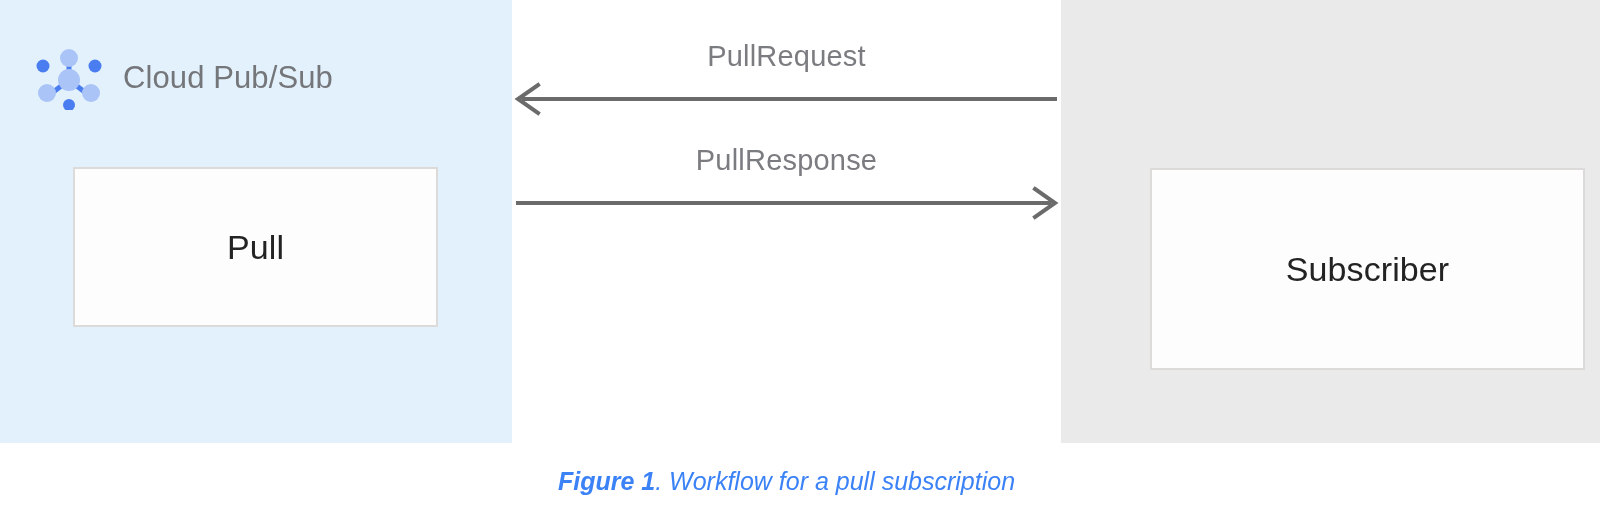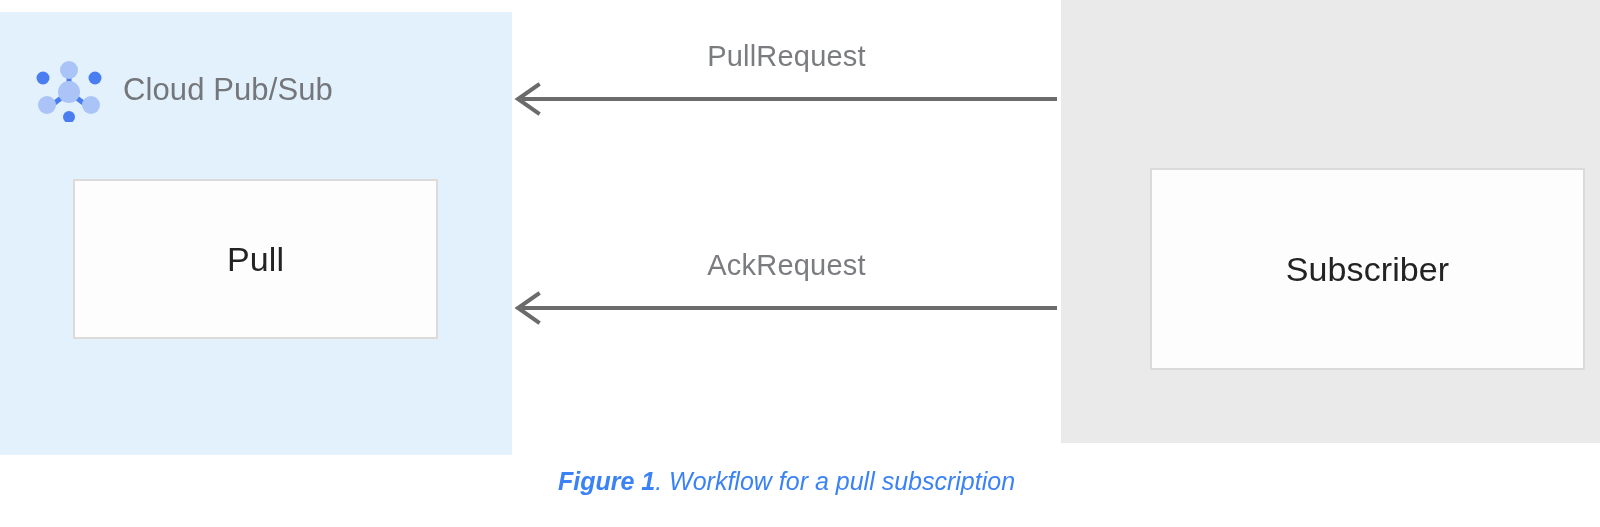--- a/index.html
+++ b/index.html
@@ -23,21 +23,20 @@
   
   .panel {
     position: absolute;
     top: 0;
     height: 443px;
   }
   #pubsub-panel {
     left: 0;
     width: 512px;
     background: #e2f1fc;
-    margin-top: 12px;
   }
   #subscriber-panel {
     left: 1061px;
     width: 539px;
     background: #eaeaea;
   }
 
   
   #pubsub-header {
     position: absolute;
@@ -184,27 +183,27 @@
   </div>
 
   <div class="message-row" id="message-row-0">
     <div class="message-label">PullRequest</div>
     <svg class="message-arrow" viewBox="0 0 549 36">
       <line x1="10" y1="18" x2="545" y2="18" stroke="#6b6b6b" stroke-width="4"></line>
       <polyline points="26,4 6,18 26,32" fill="none" stroke="#6b6b6b" stroke-width="4" stroke-linecap="square" stroke-linejoin="miter"></polyline>
     </svg>
   </div>
 
-
-  <div class="message-row" id="message-row-2">
-    <div class="message-label">AckRequest</div>
+  <div class="message-row" id="message-row-1">
+    <div class="message-label">PullResponse</div>
     <svg class="message-arrow" viewBox="0 0 549 36">
-      <line x1="10" y1="18" x2="545" y2="18" stroke="#6b6b6b" stroke-width="4"></line>
-      <polyline points="26,4 6,18 26,32" fill="none" stroke="#6b6b6b" stroke-width="4" stroke-linecap="square" stroke-linejoin="miter"></polyline>
+      <line x1="4" y1="18" x2="539" y2="18" stroke="#6b6b6b" stroke-width="4"></line>
+      <polyline points="523,4 543,18 523,32" fill="none" stroke="#6b6b6b" stroke-width="4" stroke-linecap="square" stroke-linejoin="miter"></polyline>
     </svg>
   </div>
+
 
 
   <div id="figure-caption">
     <span id="figure-caption-number">Figure 1</span><span>. </span><span>Workflow for a pull subscription</span>
   </div>
 
 </div>
 
 </body></html>

